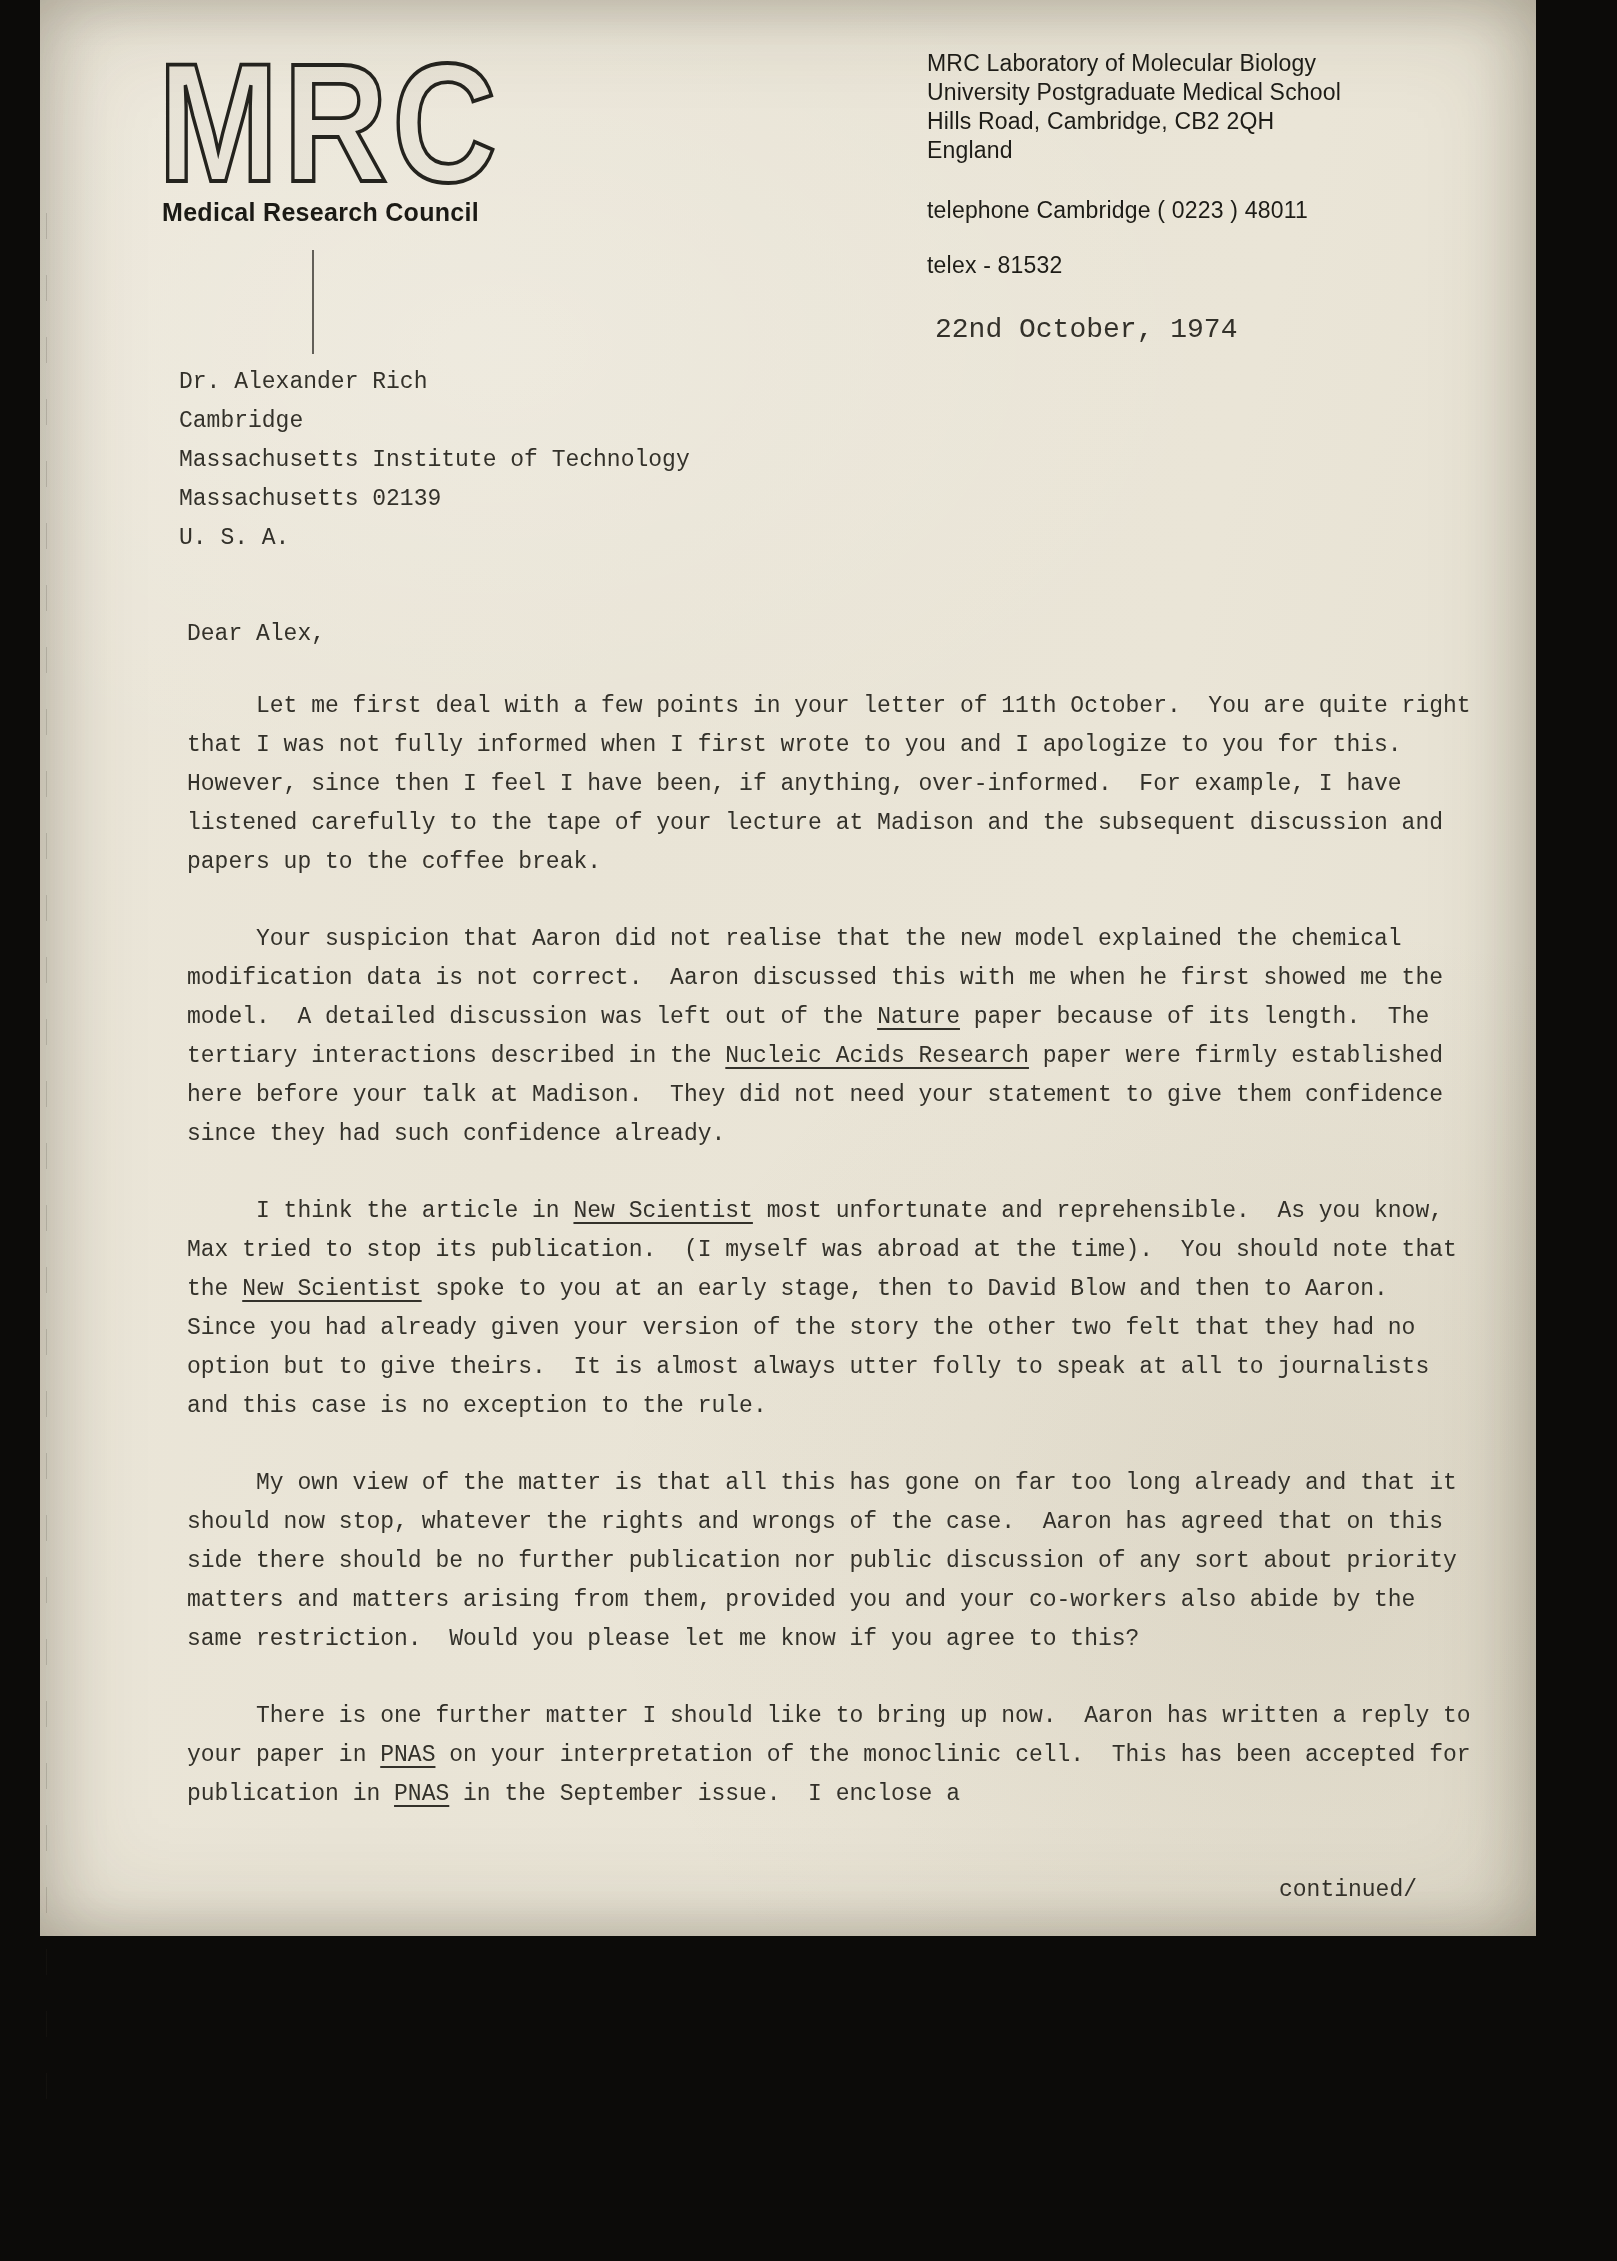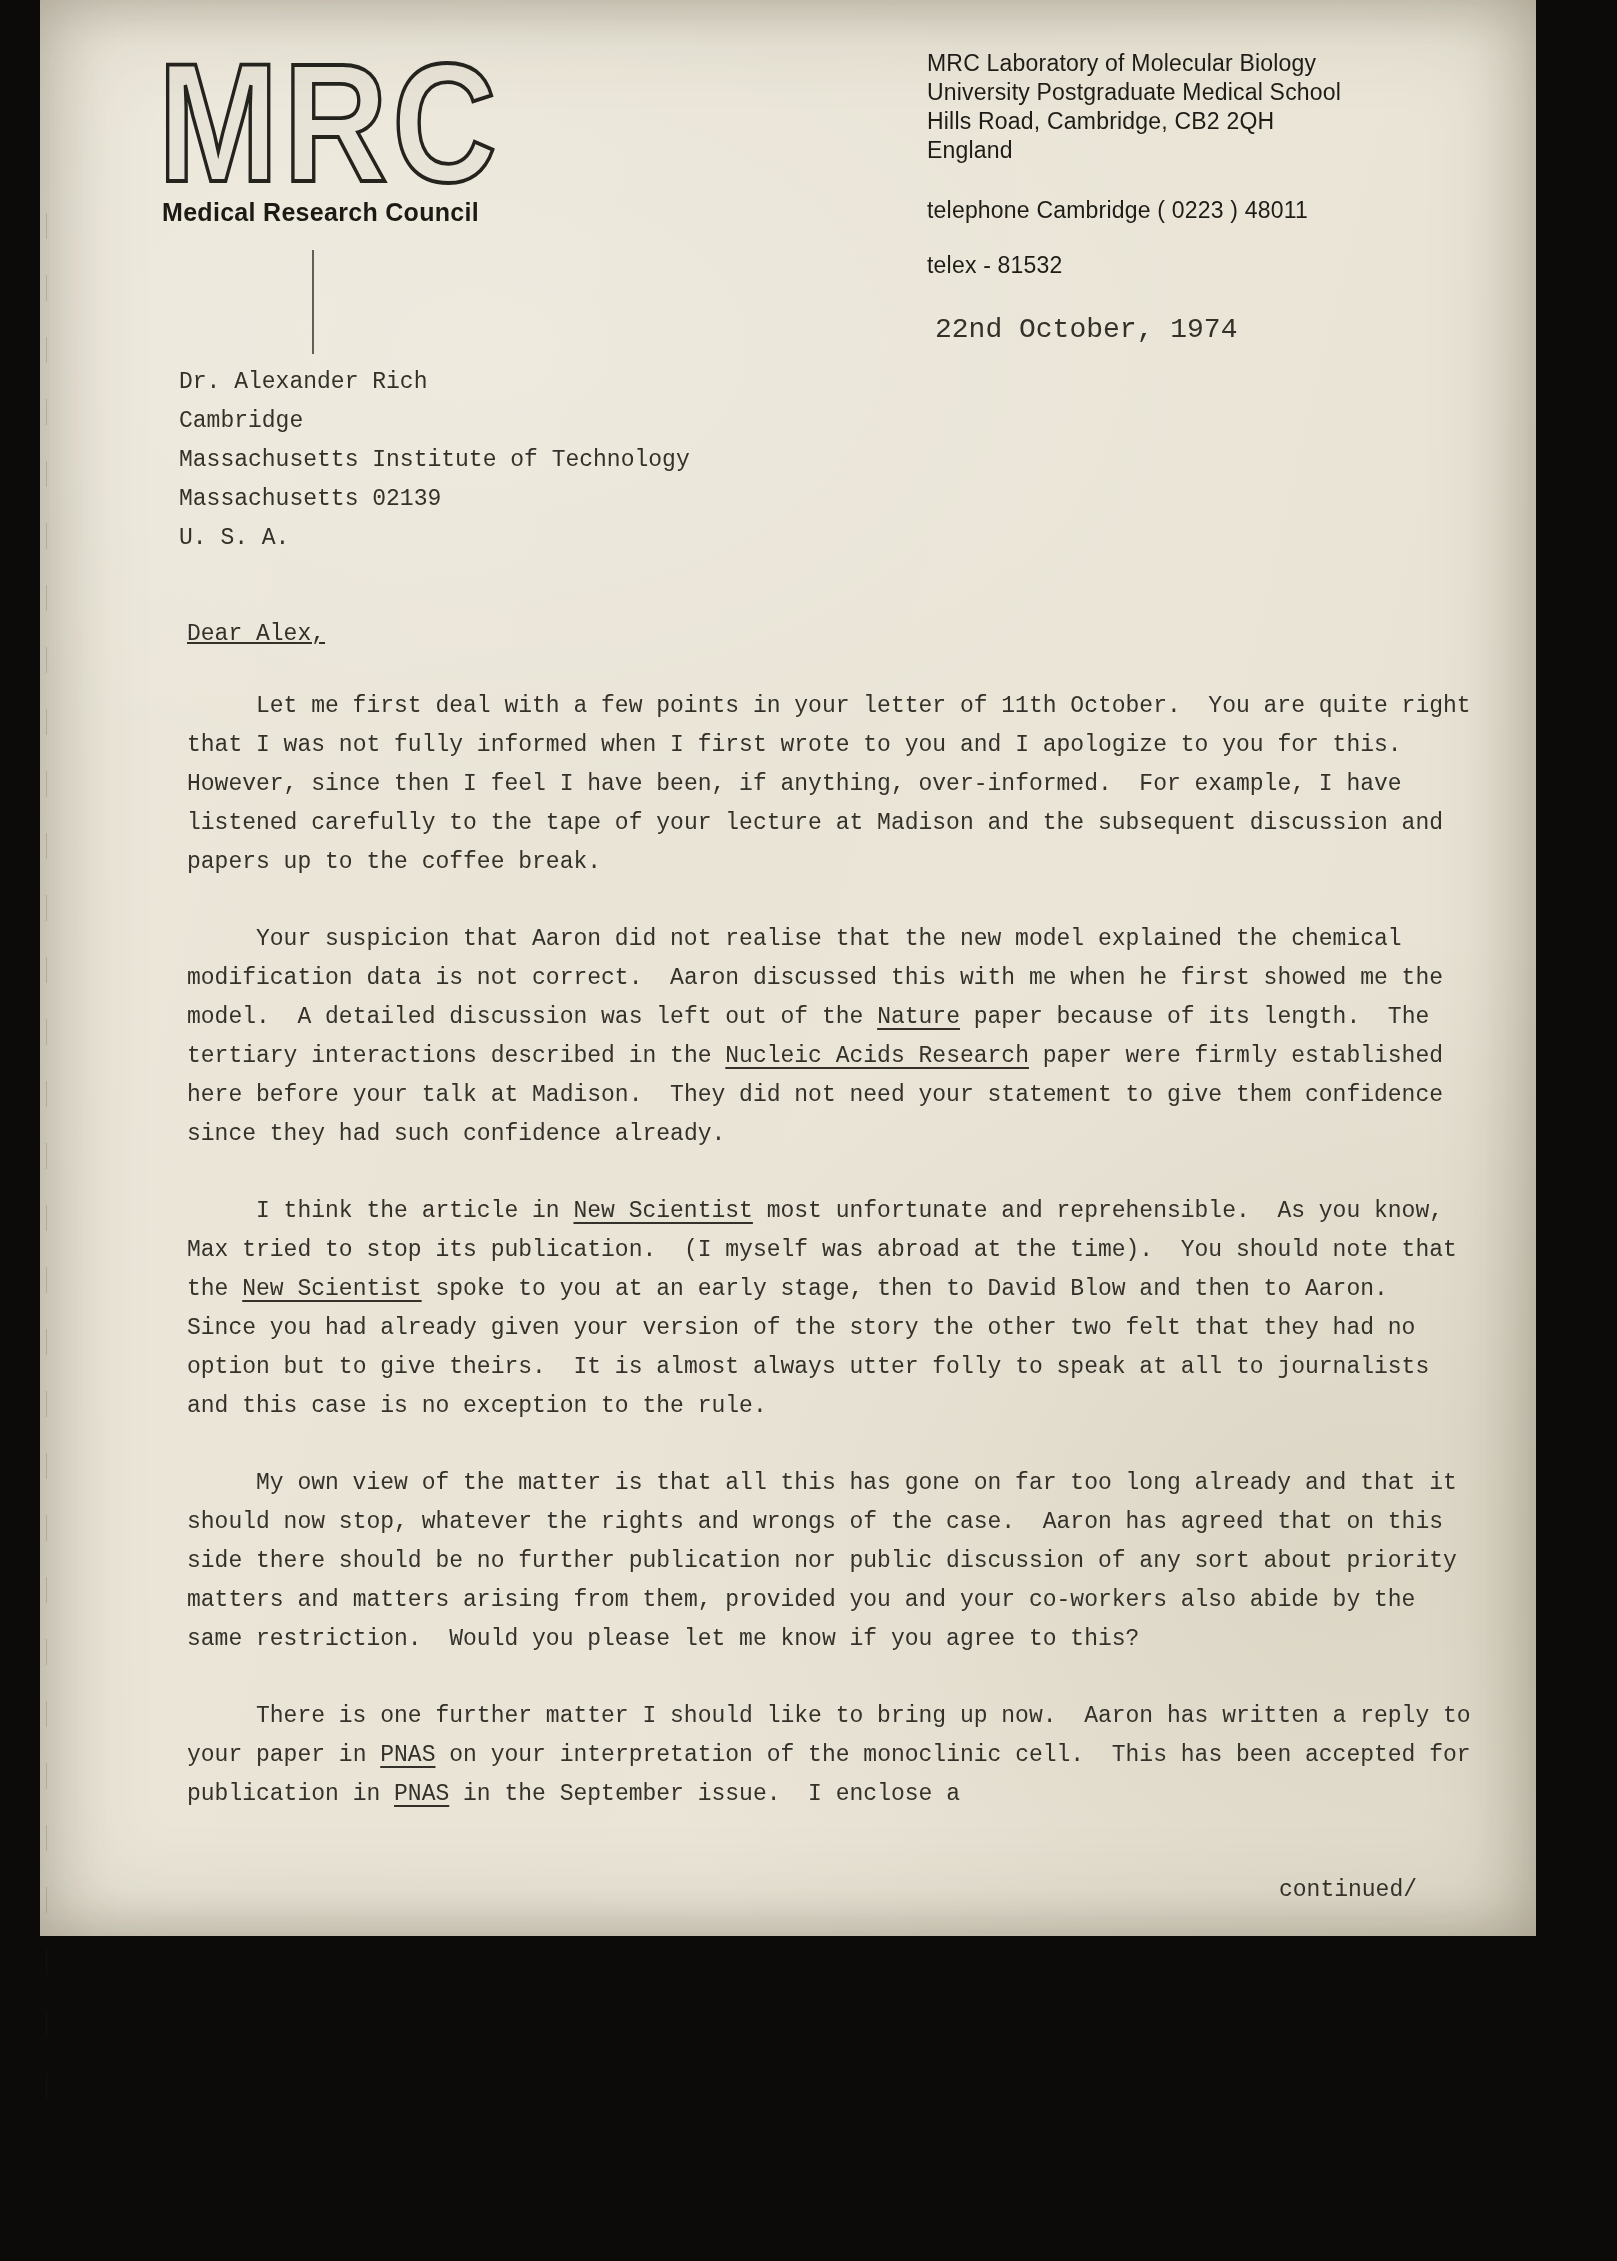--- a/index.html
+++ b/index.html
@@ -98,21 +98,21 @@
   }
 
   
   .body-block {
     position: absolute;
     left: 147px; top: 615px;
     width: 1286px;
     font-size: 23px;
     line-height: 39px;
   }
-  .salutation { margin: 0 0 33px 0; text-decoration: underline; }
+  .salutation { margin: 0 0 33px 0; }
   .para {
     margin: 0 0 38px 0;
     text-indent: 69px;
   }
   .para span { white-space: pre-wrap; }
   .u {
     text-decoration: underline;
     text-decoration-thickness: 1.7px;
     text-underline-offset: 4.5px;
   }

